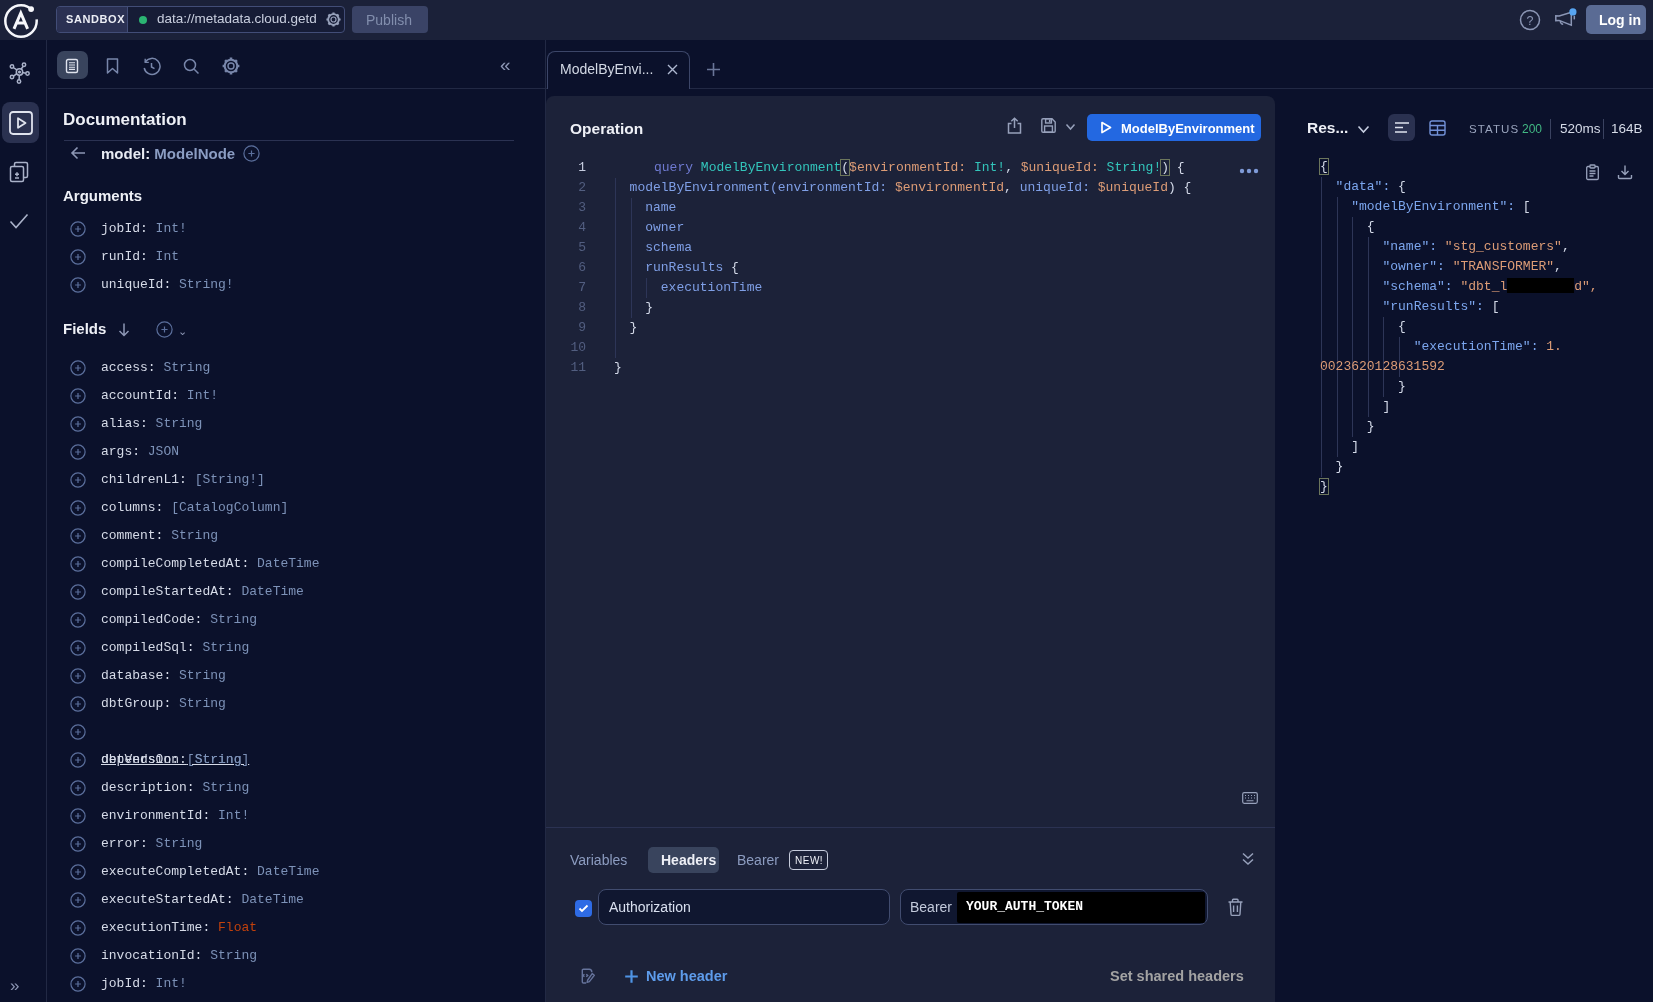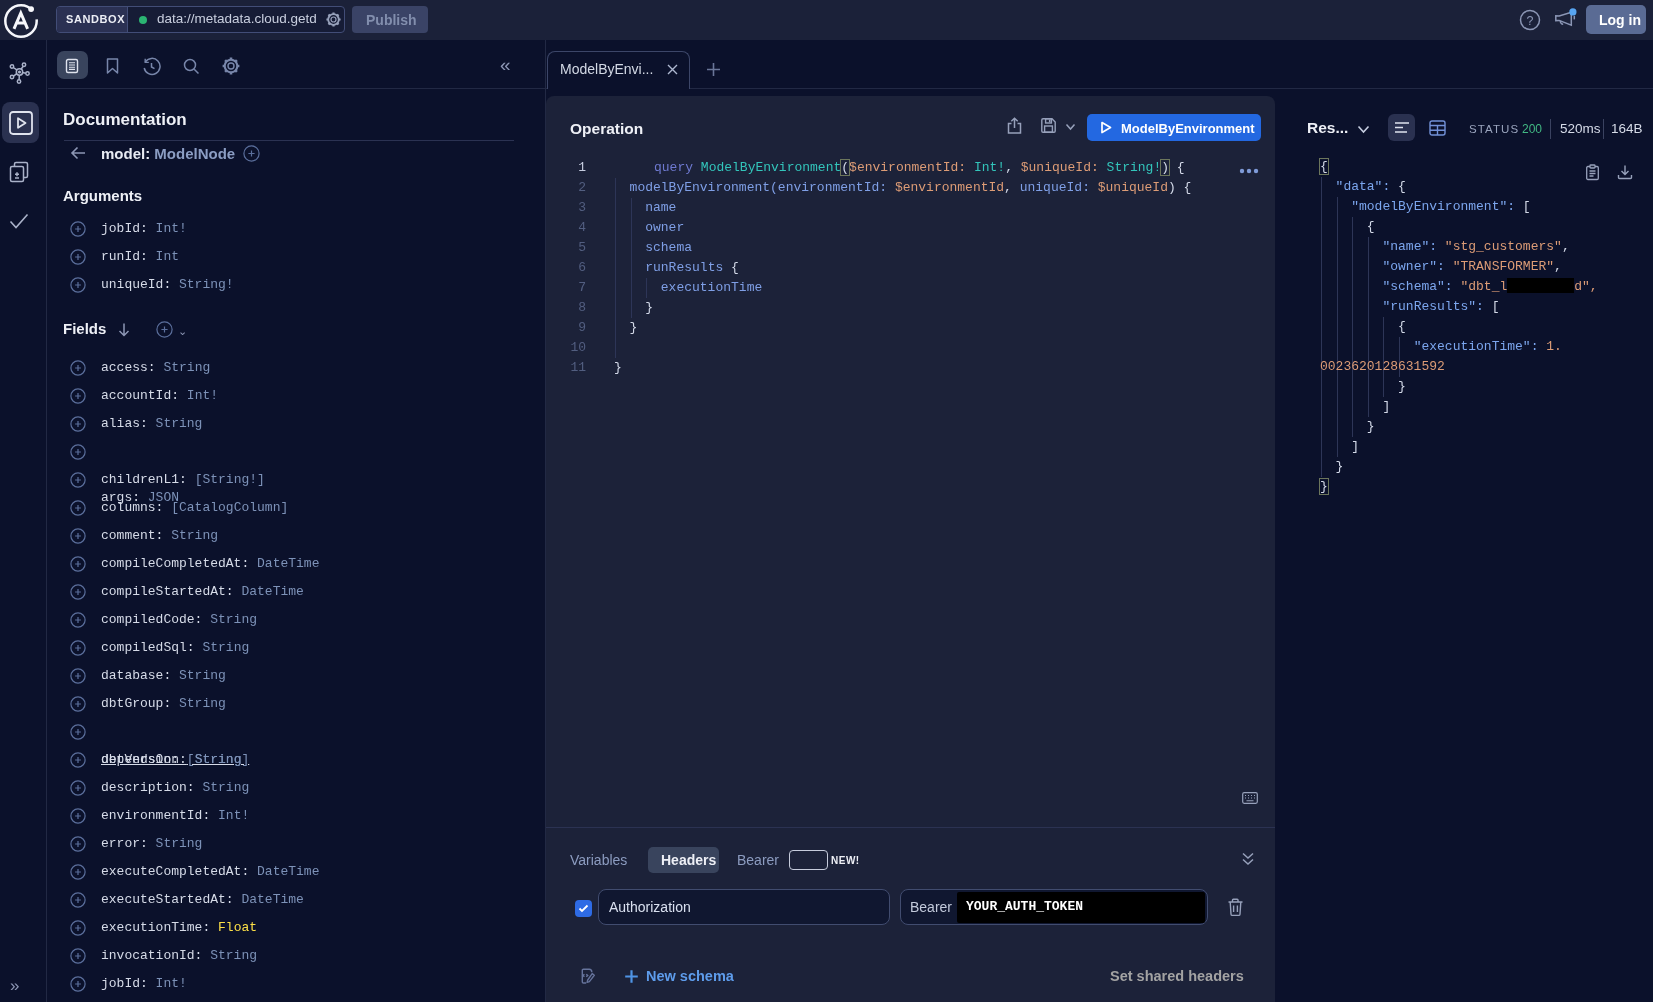--- a/index.html
+++ b/index.html
@@ -36,21 +36,21 @@
 <div class="abs" style="left:157px;top:11px;width:162px;overflow:hidden;font-size:13.5px;color:#c9cfdf;white-space:nowrap;">data://metadata.cloud.getd</div>
 <svg class="abs" style="left:325px;top:11px;" width="17" height="17" viewBox="0 0 17 17">
   <g stroke="#97a1bb" fill="none">
   <path d="M8.5 1.4 L8.5 3.4 M8.5 13.6 L8.5 15.6 M1.4 8.5 L3.4 8.5 M13.6 8.5 L15.6 8.5 M3.5 3.5 L4.9 4.9 M12.1 12.1 L13.5 13.5 M13.5 3.5 L12.1 4.9 M4.9 12.1 L3.5 13.5" stroke-width="2.2"></path>
   <circle cx="8.5" cy="8.5" r="5.3" stroke-width="1.8"></circle>
   <circle cx="8.5" cy="8.5" r="2.5" stroke-width="1.2" fill="#161c36"></circle>
   </g>
 </svg>
 
 <div class="abs" style="left:352px;top:6px;width:76px;height:27px;background:#3a4366;border-radius:4px;"></div>
-<div class="abs" style="left:366px;top:12px;font-size:14px;font-weight:bold;color:#828ead;">Publish</div>
+<div class="abs" style="left:366px;top:12px;font-size:14px;font-weight:normal;color:#828ead;">Publish</div>
 
 <svg class="abs" style="left:1519px;top:9px;" width="22" height="22" viewBox="0 0 22 22">
   <circle cx="11" cy="11" r="9.5" fill="none" stroke="#8b96b5" stroke-width="1.5"></circle>
   <text x="11" y="15.6" text-anchor="middle" font-size="12.5px" font-family="Liberation Sans,sans-serif" fill="#8b96b5">?</text>
 </svg>
 <svg class="abs" style="left:1553px;top:2px;" width="26" height="26" viewBox="0 0 26 26">
   <g fill="none" stroke="#8b96b5" stroke-width="1.5">
     <path d="M2.8 13.8 L2.8 18.6 L6.2 18.4 L18.3 23.2 L18.3 10.2 L6.2 13.9 Z"></path>
     <path d="M7.2 18.7 C7.4 20.9 8.4 22.2 10.2 22.3"></path>
     <path d="M21.3 14 L21.3 17.4"></path>
@@ -175,21 +175,21 @@
     <div class="abs mono" style="left:101px;top:386px;color:#d6dbe8;">accountId: <span style="color:#7d92b8;">Int!</span></div>
 <svg class="abs" style="left:70px;top:416px;" width="16" height="16" viewBox="0 0 16 16">
       <circle cx="8" cy="8" r="7.1" fill="none" stroke="#5b6f9c" stroke-width="1.2"></circle>
       <path d="M8 5.1 L8 10.9 M5.1 8 L10.9 8" stroke="#5b6f9c" stroke-width="1.2"></path>
     </svg>
     <div class="abs mono" style="left:101px;top:414px;color:#d6dbe8;">alias: <span style="color:#7d92b8;">String</span></div>
 <svg class="abs" style="left:70px;top:444px;" width="16" height="16" viewBox="0 0 16 16">
       <circle cx="8" cy="8" r="7.1" fill="none" stroke="#5b6f9c" stroke-width="1.2"></circle>
       <path d="M8 5.1 L8 10.9 M5.1 8 L10.9 8" stroke="#5b6f9c" stroke-width="1.2"></path>
     </svg>
-    <div class="abs mono" style="left:101px;top:442px;color:#d6dbe8;margin-top:46px;">args: <span style="color:#7d92b8;">JSON</span></div>
+    <div class="abs mono" style="left:101px;top:442px;color:#d6dbe8;">args: <span style="color:#7d92b8;">JSON</span></div>
 <svg class="abs" style="left:70px;top:472px;" width="16" height="16" viewBox="0 0 16 16">
       <circle cx="8" cy="8" r="7.1" fill="none" stroke="#5b6f9c" stroke-width="1.2"></circle>
       <path d="M8 5.1 L8 10.9 M5.1 8 L10.9 8" stroke="#5b6f9c" stroke-width="1.2"></path>
     </svg>
     <div class="abs mono" style="left:101px;top:470px;color:#d6dbe8;">childrenL1: <span style="color:#7d92b8;">[String!]</span></div>
 <svg class="abs" style="left:70px;top:500px;" width="16" height="16" viewBox="0 0 16 16">
       <circle cx="8" cy="8" r="7.1" fill="none" stroke="#5b6f9c" stroke-width="1.2"></circle>
       <path d="M8 5.1 L8 10.9 M5.1 8 L10.9 8" stroke="#5b6f9c" stroke-width="1.2"></path>
     </svg>
     <div class="abs mono" style="left:101px;top:498px;color:#d6dbe8;">columns: <span style="color:#7d92b8;">[CatalogColumn]</span></div>
@@ -260,21 +260,21 @@
     <div class="abs mono" style="left:101px;top:862px;color:#d6dbe8;">executeCompletedAt: <span style="color:#7d92b8;">DateTime</span></div>
 <svg class="abs" style="left:70px;top:892px;" width="16" height="16" viewBox="0 0 16 16">
       <circle cx="8" cy="8" r="7.1" fill="none" stroke="#5b6f9c" stroke-width="1.2"></circle>
       <path d="M8 5.1 L8 10.9 M5.1 8 L10.9 8" stroke="#5b6f9c" stroke-width="1.2"></path>
     </svg>
     <div class="abs mono" style="left:101px;top:890px;color:#d6dbe8;">executeStartedAt: <span style="color:#7d92b8;">DateTime</span></div>
 <svg class="abs" style="left:70px;top:920px;" width="16" height="16" viewBox="0 0 16 16">
       <circle cx="8" cy="8" r="7.1" fill="none" stroke="#5b6f9c" stroke-width="1.2"></circle>
       <path d="M8 5.1 L8 10.9 M5.1 8 L10.9 8" stroke="#5b6f9c" stroke-width="1.2"></path>
     </svg>
-    <div class="abs mono" style="left:101px;top:918px;color:#d6dbe8;">executionTime: <span style="color:#fde047;">Float</span></div>
+    <div class="abs mono" style="left:101px;top:918px;color:#d6dbe8;">executionTime: <span style="color:#c2410c;">Float</span></div>
 <svg class="abs" style="left:70px;top:948px;" width="16" height="16" viewBox="0 0 16 16">
       <circle cx="8" cy="8" r="7.1" fill="none" stroke="#5b6f9c" stroke-width="1.2"></circle>
       <path d="M8 5.1 L8 10.9 M5.1 8 L10.9 8" stroke="#5b6f9c" stroke-width="1.2"></path>
     </svg>
     <div class="abs mono" style="left:101px;top:946px;color:#d6dbe8;">invocationId: <span style="color:#7d92b8;">String</span></div>
 <svg class="abs" style="left:70px;top:976px;" width="16" height="16" viewBox="0 0 16 16">
       <circle cx="8" cy="8" r="7.1" fill="none" stroke="#5b6f9c" stroke-width="1.2"></circle>
       <path d="M8 5.1 L8 10.9 M5.1 8 L10.9 8" stroke="#5b6f9c" stroke-width="1.2"></path>
     </svg>
     <div class="abs mono" style="left:101px;top:974px;color:#d6dbe8;">jobId: <span style="color:#7d92b8;">Int!</span></div>
@@ -352,21 +352,21 @@
   <path d="M3 3.5 h1 M6 3.5 h1 M9 3.5 h1 M12 3.5 h1 M3 6 h1 M6 6 h1 M9 6 h1 M12 6 h1 M4.5 8.7 h7" stroke="#97a1bb" stroke-width="1.1"></path>
 </svg>
 
 <div class="abs" style="left:546px;top:827px;width:729px;height:1px;background:#2b3252;"></div>
 
 <div class="abs" style="left:570px;top:852px;font-size:14px;color:#8c9cc0;text-align:center;">Variables</div>
 <div class="abs" style="left:648px;top:847px;width:71px;height:26px;background:#39445d;border-radius:5px;"></div>
 <div class="abs" style="left:661px;top:852px;font-size:14px;font-weight:bold;color:#eef0f6;">Headers</div>
 <div class="abs" style="left:737px;top:852px;font-size:14px;color:#8c9cc0;">Bearer</div>
 <div class="abs" style="left:789px;top:850px;width:39px;height:20px;border:1px solid #c6ccdc;border-radius:4px;"></div>
-<div class="abs" style="left:795px;top:855px;font-size:10px;font-weight:bold;letter-spacing:0.5px;color:#eef0f6;margin-left:36px;">NEW!</div>
+<div class="abs" style="left:795px;top:855px;font-size:10px;font-weight:normal;letter-spacing:0.5px;color:#eef0f6;">NEW!</div>
 <svg class="abs" style="left:1241px;top:851px;" width="14" height="16" viewBox="0 0 14 16">
   <path d="M2 2.5 L7 7 L12 2.5 M2 8.5 L7 13 L12 8.5" fill="none" stroke="#97a1bb" stroke-width="1.5"></path>
 </svg>
 <div class="abs" style="left:575px;top:900px;width:17px;height:17px;background:#2e6be5;border-radius:4px;"></div>
 <svg class="abs" style="left:578px;top:904px;" width="11" height="9" viewBox="0 0 11 9">
   <path d="M1.5 4.5 L4 7 L9.5 1.5" fill="none" stroke="#fff" stroke-width="1.8"></path>
 </svg>
 <div class="abs" style="left:598px;top:889px;width:292px;height:36px;border:1px solid #414c6f;border-radius:8px;background:#101730;"></div>
 <div class="abs" style="left:609px;top:899px;font-size:14px;color:#d9e0ef;">Authorization</div>
 <div class="abs" style="left:900px;top:889px;width:308px;height:36px;border:1px solid #414c6f;border-radius:8px;background:#101730;"></div>
@@ -383,21 +383,21 @@
 <svg class="abs" style="left:579px;top:967px;" width="18" height="18" viewBox="0 0 18 18">
   <g fill="none" stroke="#66749c" stroke-width="1.4">
     <path d="M12.8 5.2 C12.8 3.4 11.7 2.2 10.2 2.2 H4.4 a1.1 1.1 0 0 0 -1.1 1.1 V14.9 a1.1 1.1 0 0 0 1.1 1.1 H7.2"></path>
     <path d="M5.4 7.2 L4 8.5 L5.4 9.8 M7.3 7.2 L8.7 8.5 L7.3 9.8"></path>
     <path d="M13.2 6.6 L15.3 8.3 L10.4 14.6 L8.1 15.4 L8.7 13 Z" stroke-linejoin="round"></path>
   </g>
 </svg>
 <svg class="abs" style="left:624px;top:969px;" width="15" height="15" viewBox="0 0 15 15">
   <path d="M7.5 1.2 L7.5 13.8 M1.2 7.5 L13.8 7.5" stroke="#4f94e5" stroke-width="2.2"></path>
 </svg>
-<div class="abs" style="left:646px;top:968px;font-size:14.5px;font-weight:bold;color:#5e9ceb;">New schema</div>
+<div class="abs" style="left:646px;top:968px;font-size:14.5px;font-weight:bold;color:#5e9ceb;">New header</div>
 <div class="abs" style="left:1110px;top:968px;font-size:14.5px;font-weight:bold;color:#a3a3a3;">Set shared headers</div>
 
 <div class="abs" style="left:1307px;top:119px;font-size:15.5px;font-weight:bold;color:#eef0f6;">Res...</div>
 <svg class="abs" style="left:1357px;top:125px;" width="13" height="9" viewBox="0 0 13 9">
   <path d="M1.5 1.5 L6.5 7 L11.5 1.5" fill="none" stroke="#c6cde0" stroke-width="1.6"></path>
 </svg>
 <div class="abs" style="left:1388px;top:114px;width:27px;height:27px;background:#2a3150;border-radius:6px;"></div>
 <svg class="abs" style="left:1394px;top:121px;" width="16" height="13" viewBox="0 0 16 13">
   <path d="M1 2 H15 M1 6.5 H9 M1 11 H13" stroke="#dfe3ee" stroke-width="1.7"></path>
 </svg>

